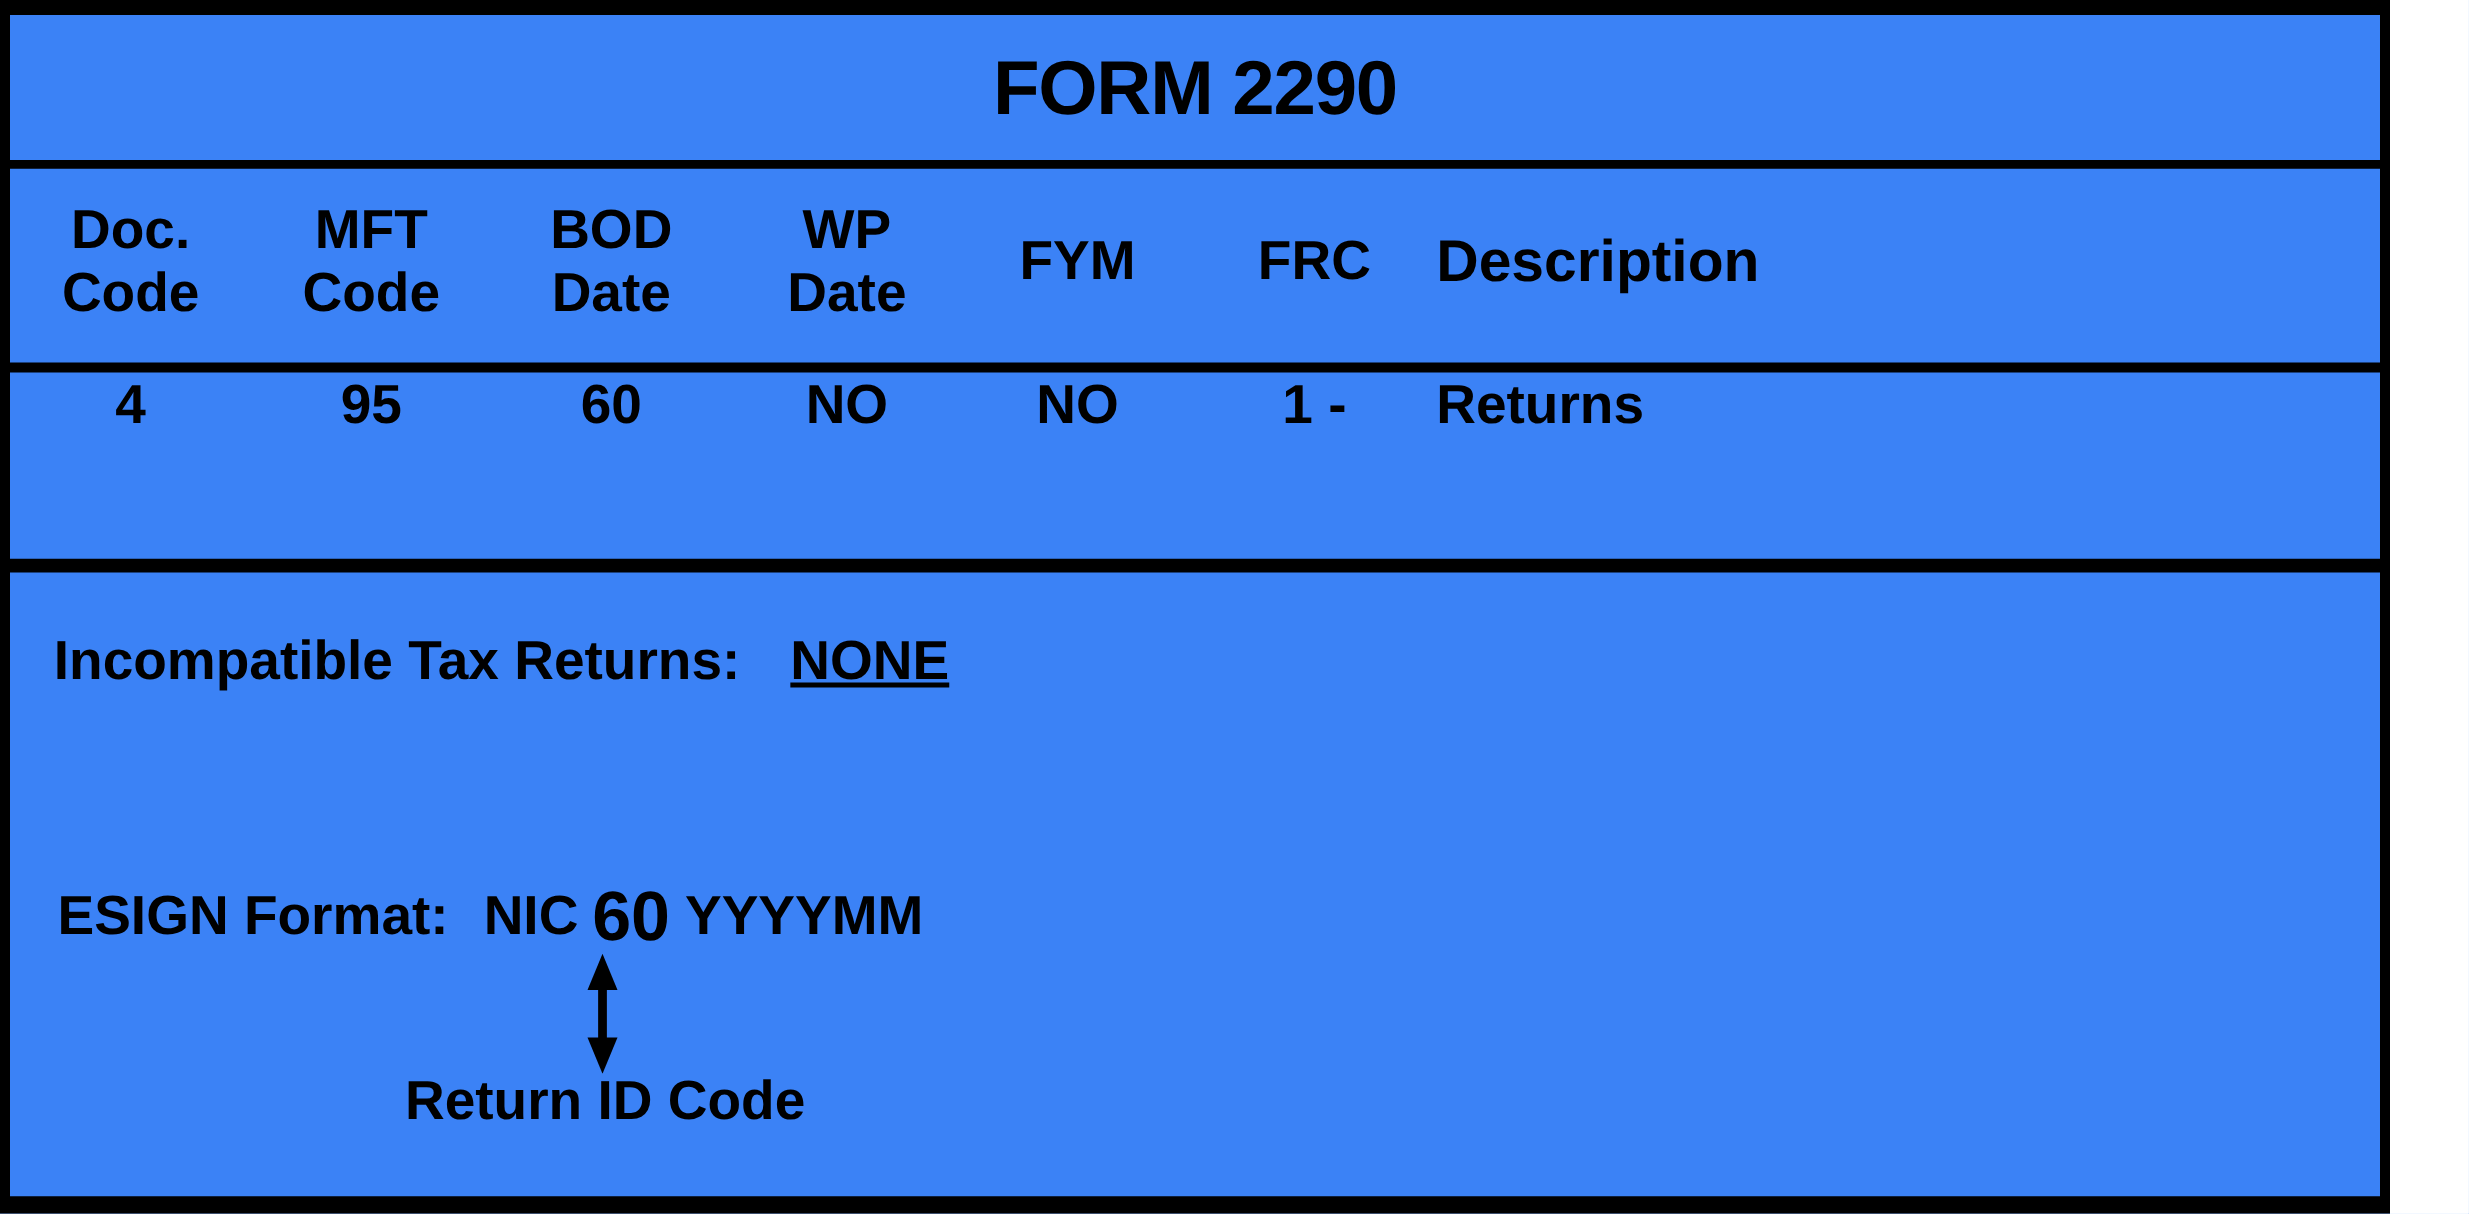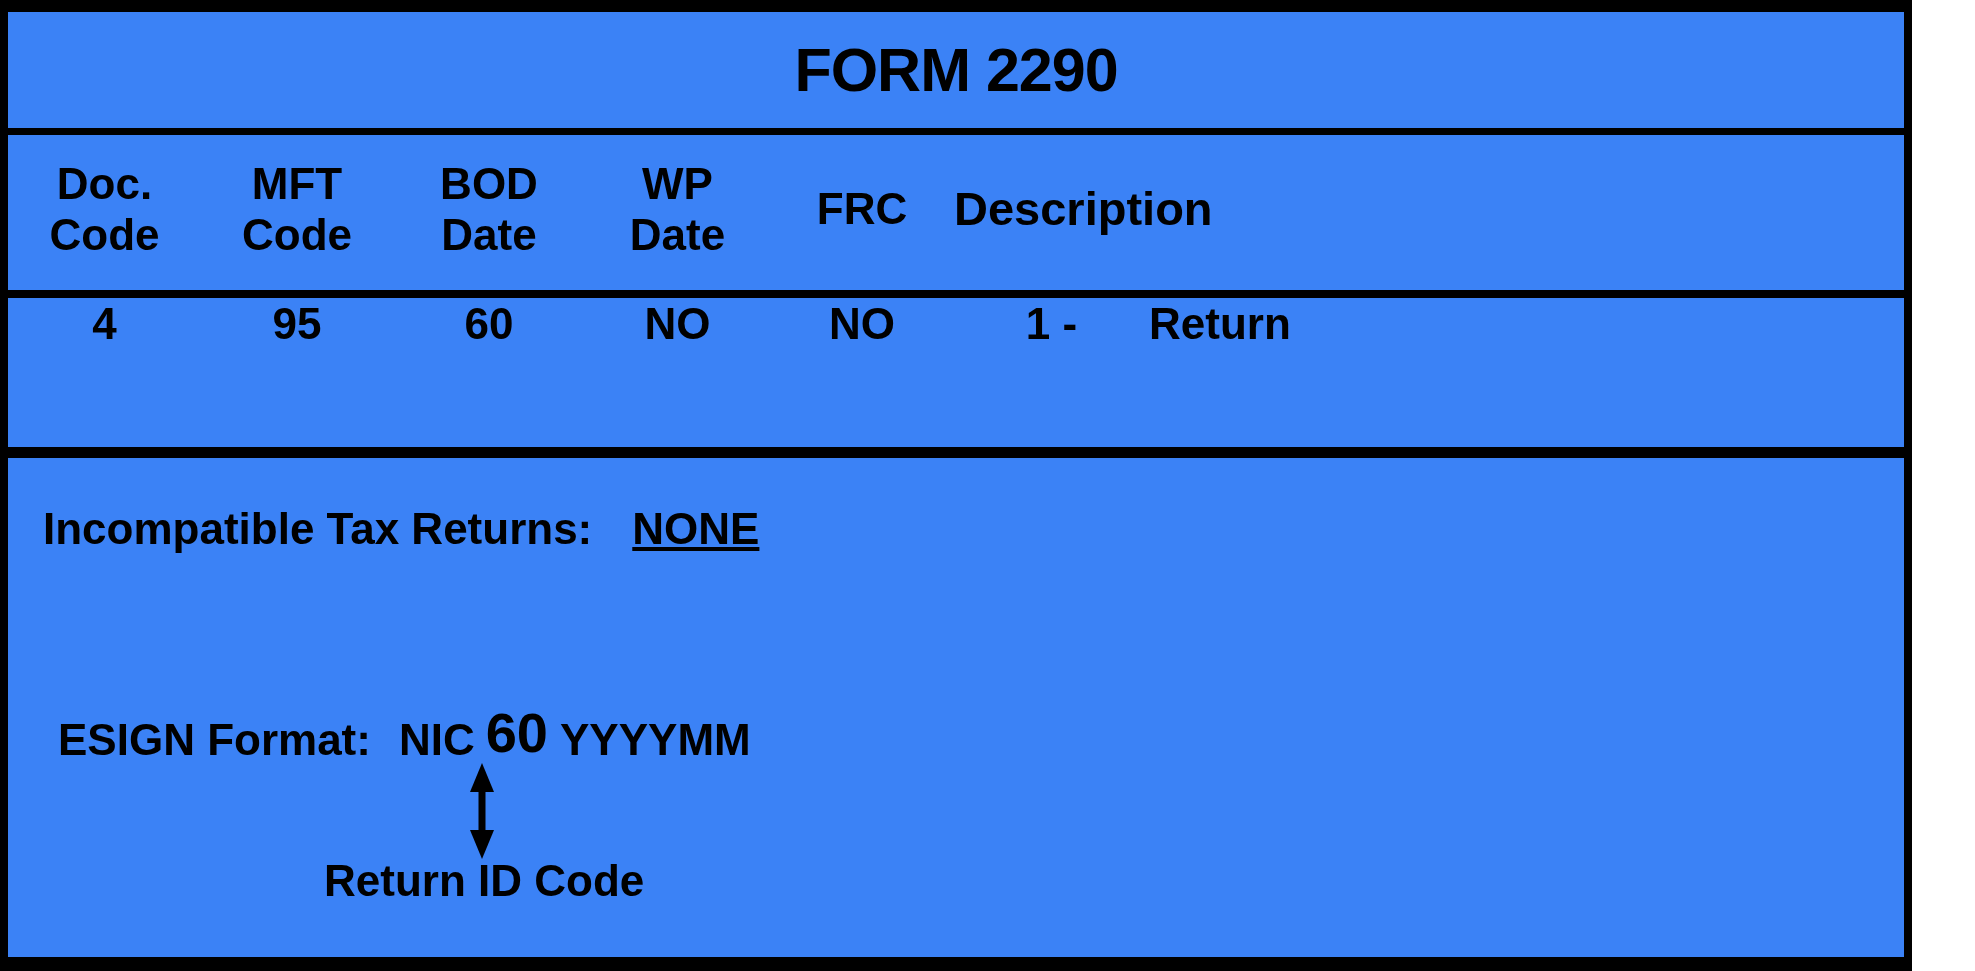--- a/index.html
+++ b/index.html
@@ -85,24 +85,23 @@
     line-height: 50px;
     white-space: nowrap;
   }
   .incompatible-line .value { margin-left: 40px; text-decoration: underline; }
 
   .esign-line {
     position: absolute;
     left: 38px;
     top: 242px;
     display: flex;
-    align-items: flex-end;
+    align-items: center;
     font-size: 44px;
     white-space: nowrap;
-    margin-left: 12px;
   }
   .esign-line .nic { margin-left: 28px; }
   .esign-line .code { margin-left: 11px; font-size: 56px; }
   .esign-line .fmt { margin-left: 12px; }
 
   .double-arrow {
     position: absolute;
     left: 458px;
     top: 305px;
   }
@@ -136,37 +135,41 @@
     </div>
     <div class="header-cell">
       <div>BOD</div>
       <div>Date</div>
     </div>
     <div class="header-cell">
       <div>WP</div>
       <div>Date</div>
     </div>
     <div class="header-cell">
+      <div>FYM</div>
+      <div></div>
+    </div>
+    <div class="header-cell">
       <div>FRC</div>
       <div></div>
     </div>
     <div class="header-cell desc">
       <div>Description</div>
       <div></div>
     </div>
   </div>
 
   <div class="data-band grid-row">
     <div class="data-cell">4</div>
     <div class="data-cell">95</div>
     <div class="data-cell">60</div>
     <div class="data-cell">NO</div>
     <div class="data-cell">NO</div>
     <div class="data-cell">1 -</div>
-    <div class="data-cell desc">Return</div>
+    <div class="data-cell desc">Returns</div>
   </div>
 
   <div class="lower-band">
 
     <div class="incompatible-line">
       <span>Incompatible Tax Returns:</span><span class="value">NONE</span>
     </div>
 
     <div class="esign-line">
       <span>ESIGN Format:</span>

